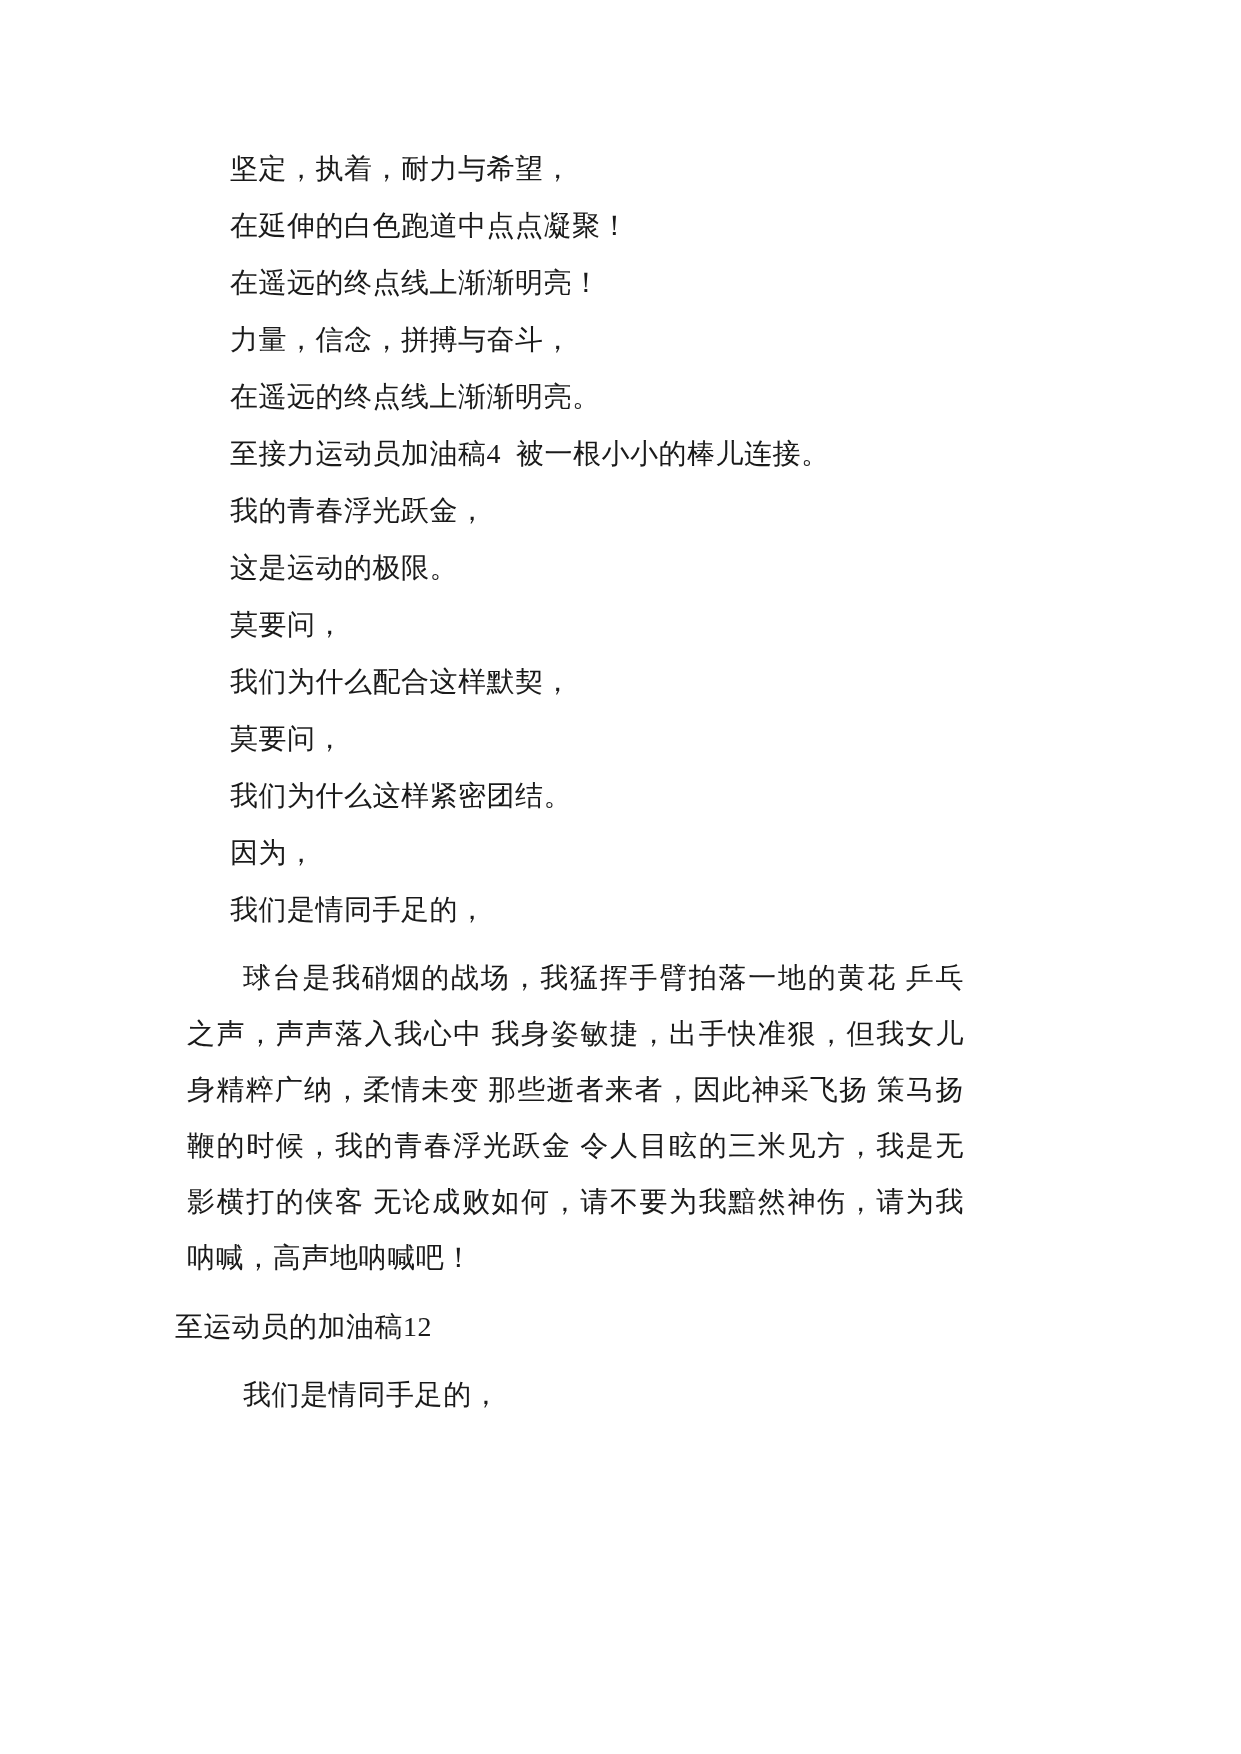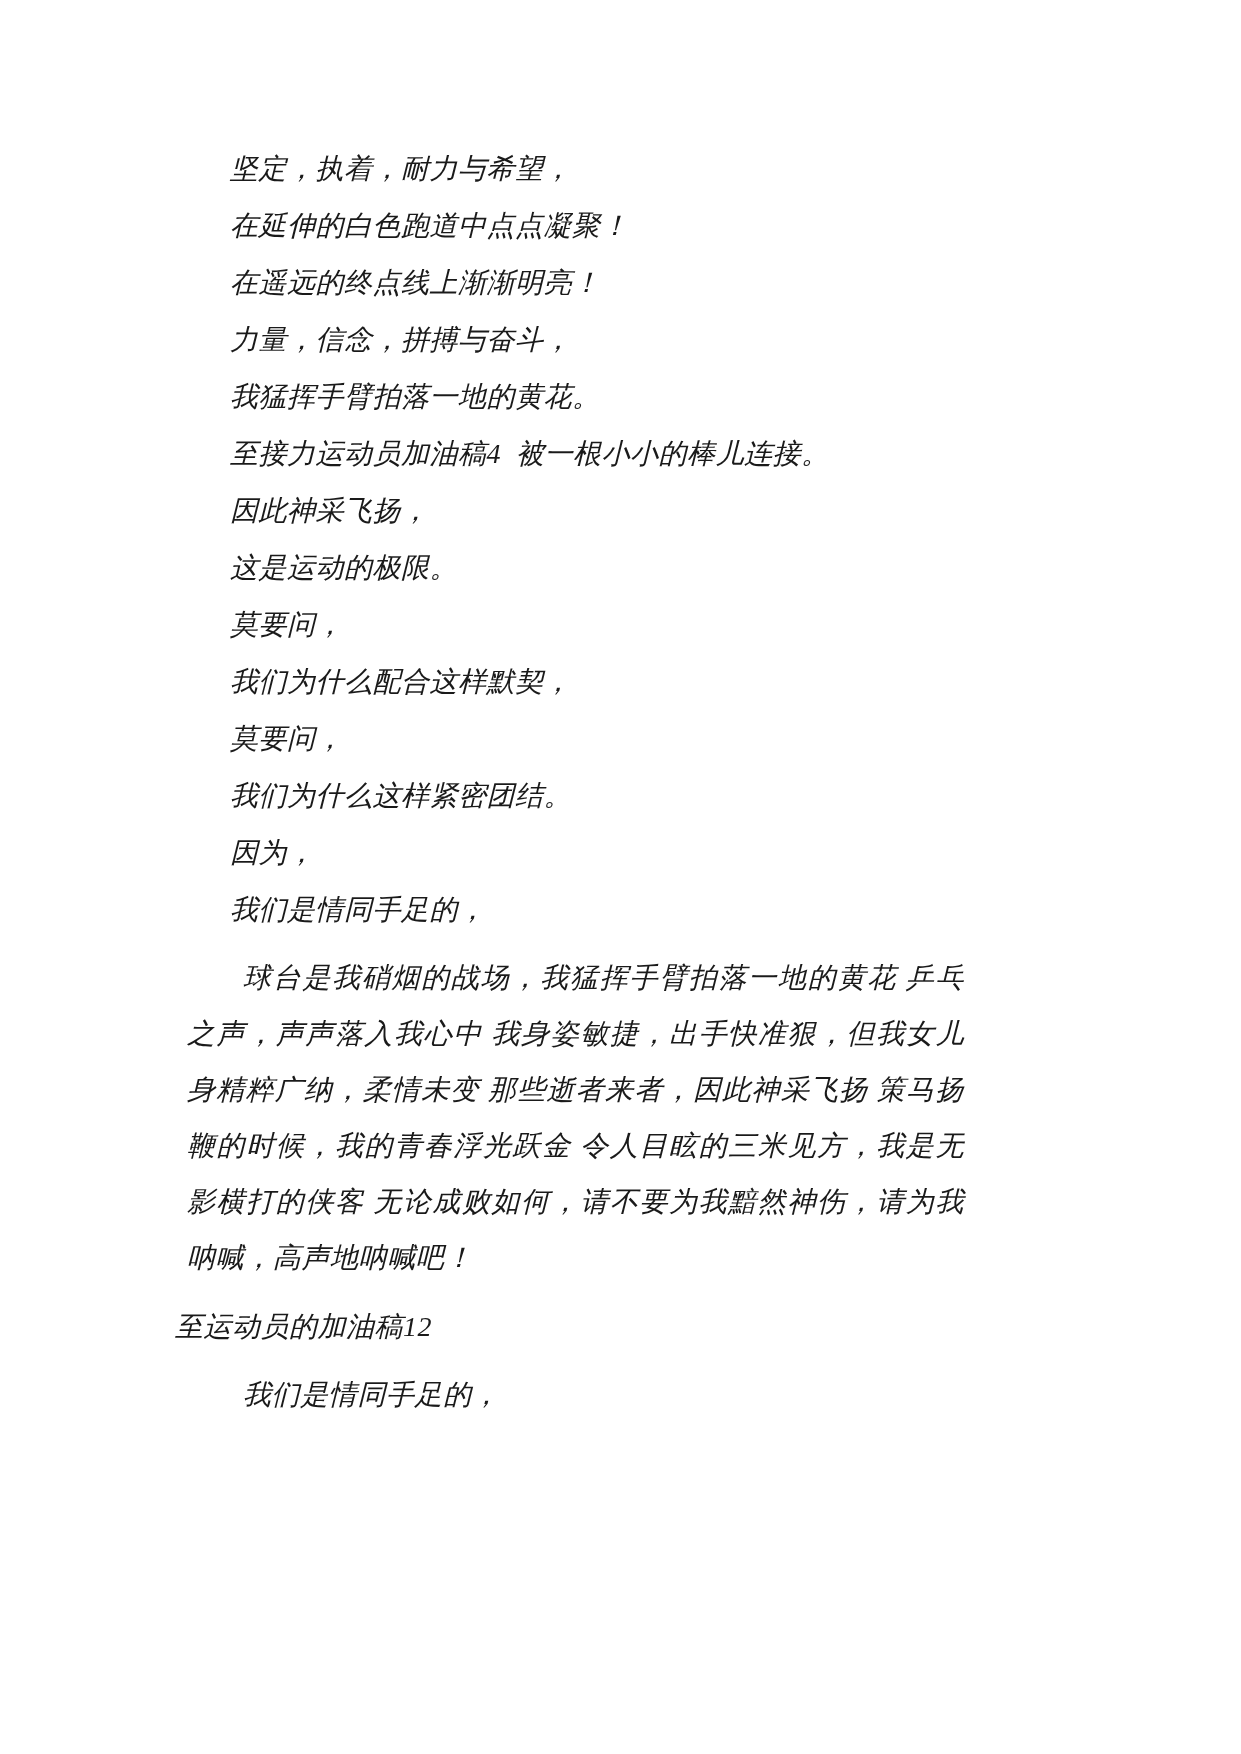--- a/index.html
+++ b/index.html
@@ -13,21 +13,20 @@
     font-family: "Liberation Serif", "DejaVu Serif", serif;
     color: #1a1a1a;
     overflow: hidden;
   }
   .page {
     position: relative;
     width: 1096px;
     height: 1754px;
     box-sizing: border-box;
     padding: 140px 120px 60px 175px;
-    font-style: italic;
   }
   .poem-block {
     margin: 0;
     padding: 0;
   }
   .poem-line {
     font-size: 28px;
     line-height: 57px;
     white-space: pre;
     text-indent: 55px;
@@ -52,23 +51,23 @@
 </head>
 <body>
 
 <div class="page">
 
   <div class="poem-block">
     <div class="poem-line">坚定，执着，耐力与希望，</div>
     <div class="poem-line">在延伸的白色跑道中点点凝聚！</div>
     <div class="poem-line">在遥远的终点线上渐渐明亮！</div>
     <div class="poem-line">力量，信念，拼搏与奋斗，</div>
-    <div class="poem-line">我猛挥手臂拍落一地的黄花。</div>
+    <div class="poem-line">在遥远的终点线上渐渐明亮。</div>
     <div class="poem-line">至接力运动员加油稿4  被一根小小的棒儿连接。</div>
-    <div class="poem-line">因此神采飞扬，</div>
+    <div class="poem-line">我的青春浮光跃金，</div>
     <div class="poem-line">这是运动的极限。</div>
     <div class="poem-line">莫要问，</div>
     <div class="poem-line">我们为什么配合这样默契，</div>
     <div class="poem-line">莫要问，</div>
     <div class="poem-line">我们为什么这样紧密团结。</div>
     <div class="poem-line">因为，</div>
     <div class="poem-line">我们是情同手足的，</div>
   </div>
 
   <p class="body-para">球台是我硝烟的战场，我猛挥手臂拍落一地的黄花 乒乓之声，声声落入我心中 我身姿敏捷，出手快准狠，但我女儿身精粹广纳，柔情未变 那些逝者来者，因此神采飞扬 策马扬鞭的时候，我的青春浮光跃金 令人目眩的三米见方，我是无影横打的侠客 无论成败如何，请不要为我黯然神伤，请为我呐喊，高声地呐喊吧！</p>

